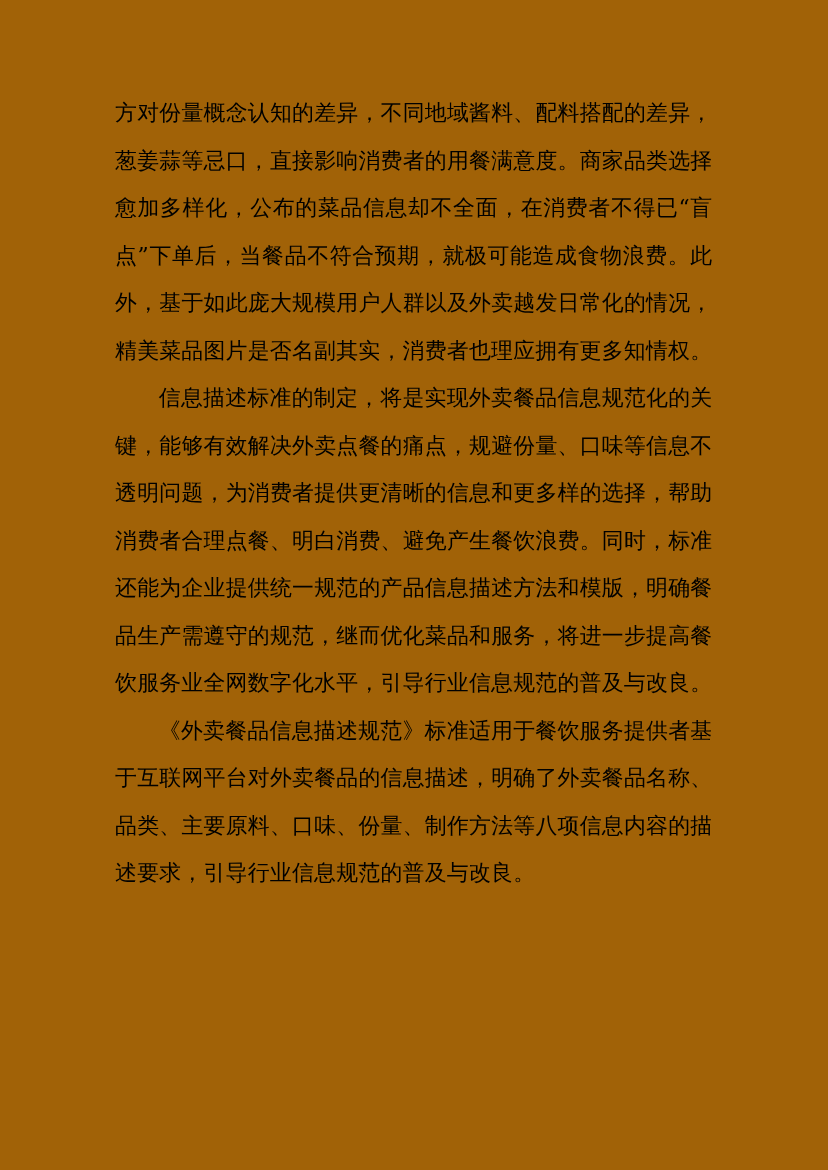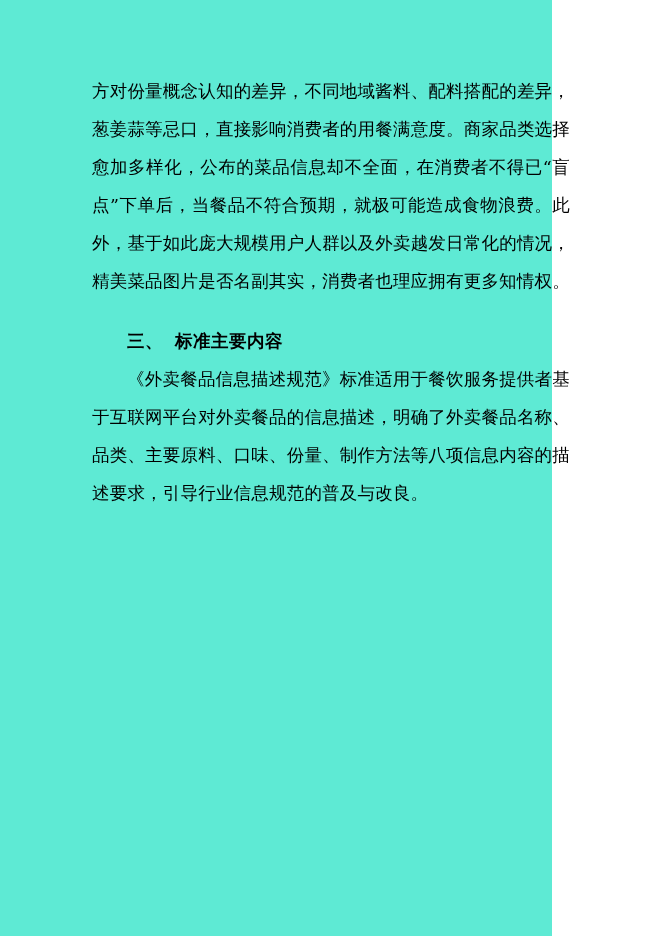--- a/index.html
+++ b/index.html
@@ -9,23 +9,23 @@
   }
   body {
     width: 662px;
     height: 936px;
     font-family: "DejaVu Serif", "Liberation Serif", serif;
     color: #000000;
     overflow: hidden;
   }
   .page {
     position: relative;
-    width: 552px;
+    width: 662px;
     height: 936px;
-    background: #5eead4;
+    background: #a16207;
     box-sizing: border-box;
     padding: 72px 92px 60px 92px;
   }
   .doc-body {
     width: 478px;
   }
   p.para {
     margin: 0 0 0 0;
     font-size: 17.5px;
     line-height: 38px;
@@ -53,21 +53,19 @@
   }
 </style>
 </head>
 <body>
 
 <div class="page">
   <div class="doc-body">
 
     <p class="para">方对份量概念认知的差异，不同地域酱料、配料搭配的差异，葱姜蒜等忌口，直接影响消费者的用餐满意度。商家品类选择愈加多样化，公布的菜品信息却不全面，在消费者不得已“盲点”下单后，当餐品不符合预期，就极可能造成食物浪费。此外，基于如此庞大规模用户人群以及外卖越发日常化的情况，精美菜品图片是否名副其实，消费者也理应拥有更多知情权。</p>
 
+    <p class="para indent gap-para">信息描述标准的制定，将是实现外卖餐品信息规范化的关键，能够有效解决外卖点餐的痛点，规避份量、口味等信息不透明问题，为消费者提供更清晰的信息和更多样的选择，帮助消费者合理点餐、明白消费、避免产生餐饮浪费。同时，标准还能为企业提供统一规范的产品信息描述方法和模版，明确餐品生产需遵守的规范，继而优化菜品和服务，将进一步提高餐饮服务业全网数字化水平，引导行业信息规范的普及与改良。</p>
 
-    <p class="heading">
-      <span class="hnum">三、</span><span>标准主要内容</span>
-    </p>
 
     <p class="para indent">《外卖餐品信息描述规范》标准适用于餐饮服务提供者基于互联网平台对外卖餐品的信息描述，明确了外卖餐品名称、品类、主要原料、口味、份量、制作方法等八项信息内容的描述要求，引导行业信息规范的普及与改良。</p>
 
   </div>
 </div>
 
 </body></html>

